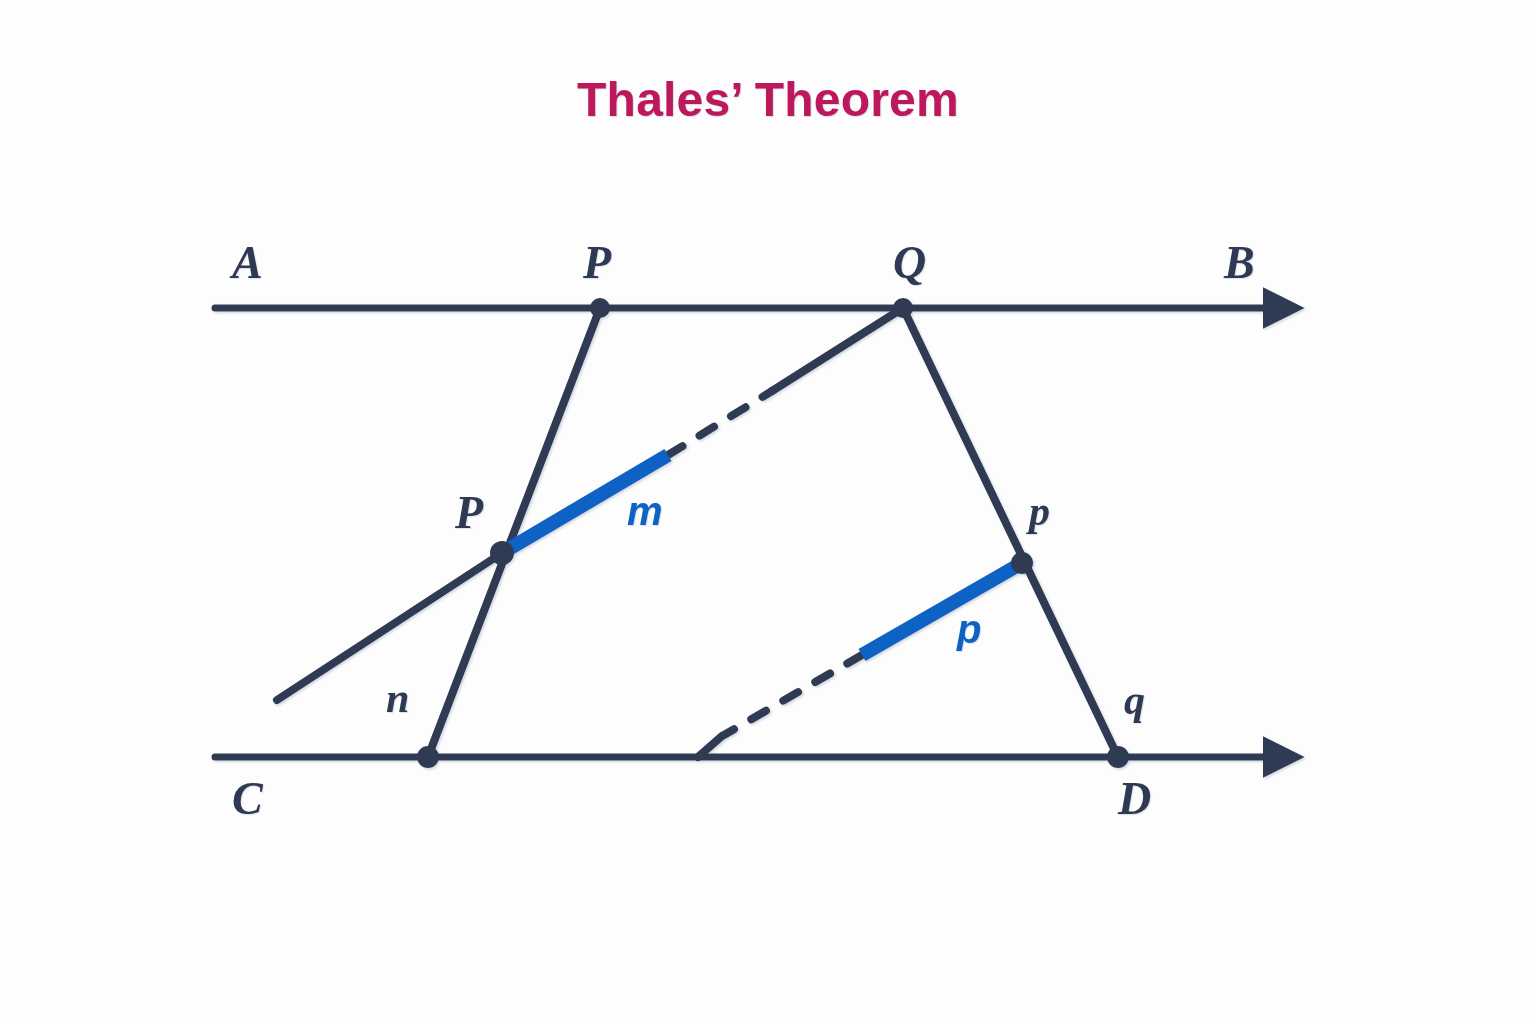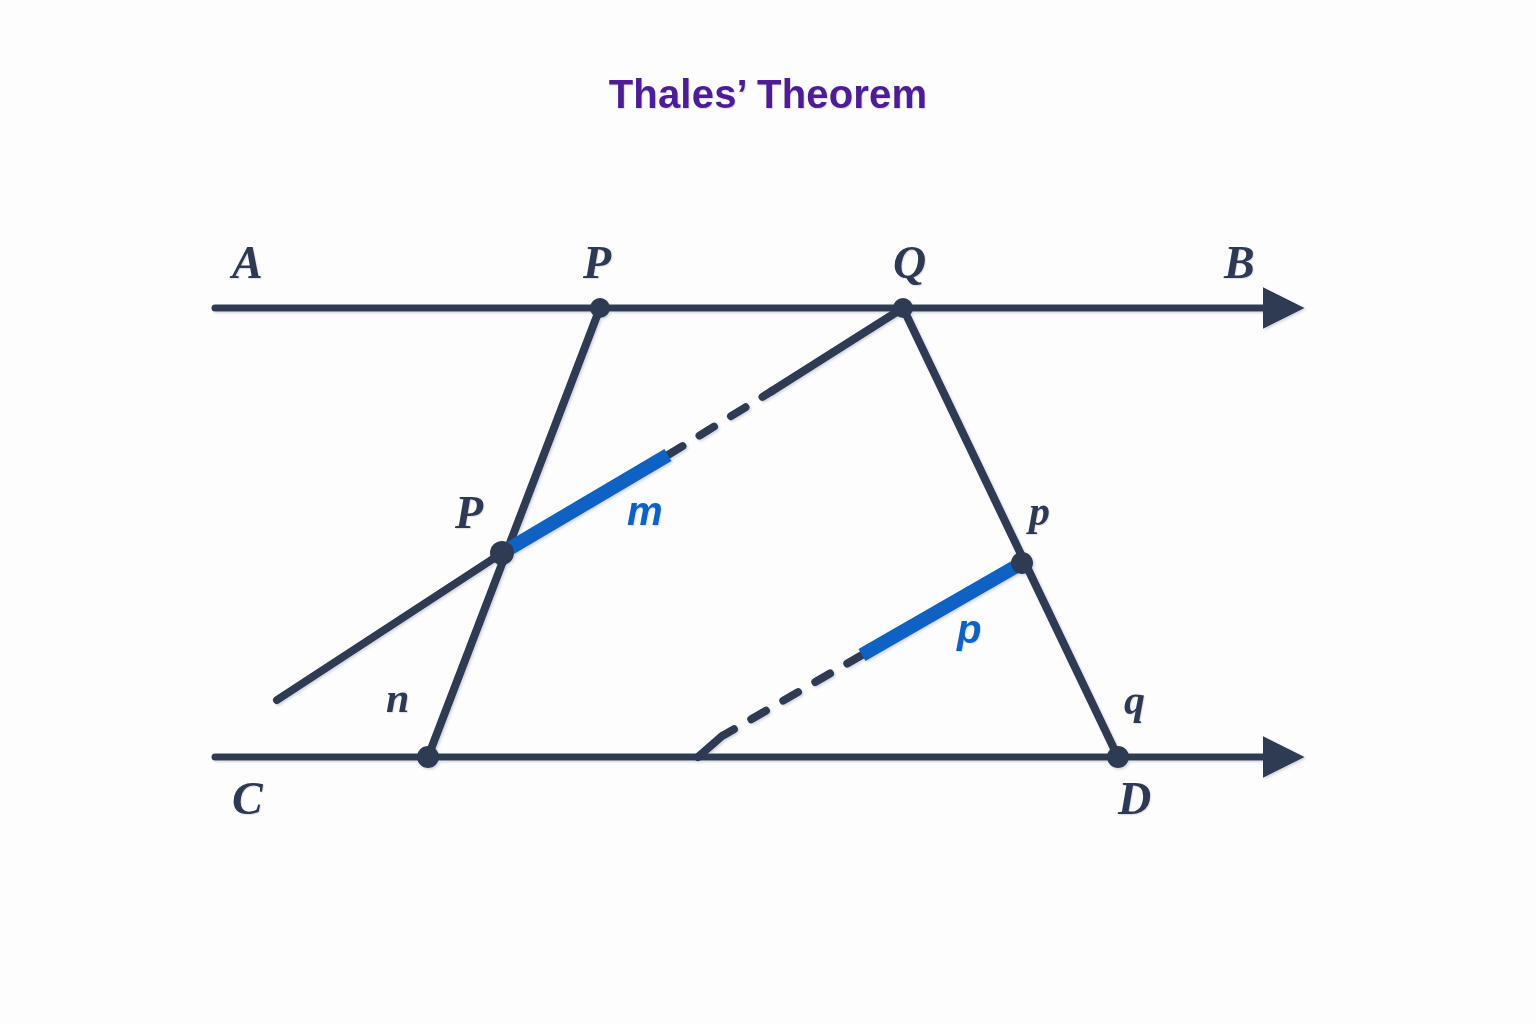--- a/index.html
+++ b/index.html
@@ -20,23 +20,23 @@
     background: #fdfdfd;
   }
   #title {
     position: absolute;
     left: 0;
     top: 72px;
     width: 1536px;
     text-align: center;
     font-family: "Liberation Sans", sans-serif;
     font-weight: bold;
-    font-size: 40px;
+    font-size: 48px;
     letter-spacing: 0.2px;
-    color: #4c1d95;
+    color: #be185d;
     text-shadow: 1px 1px 1px rgba(150,160,180,0.35);
   }
   svg#figure {
     position: absolute;
     left: 0;
     top: 0;
     width: 1536px;
     height: 1024px;
   }
   .lbl {

